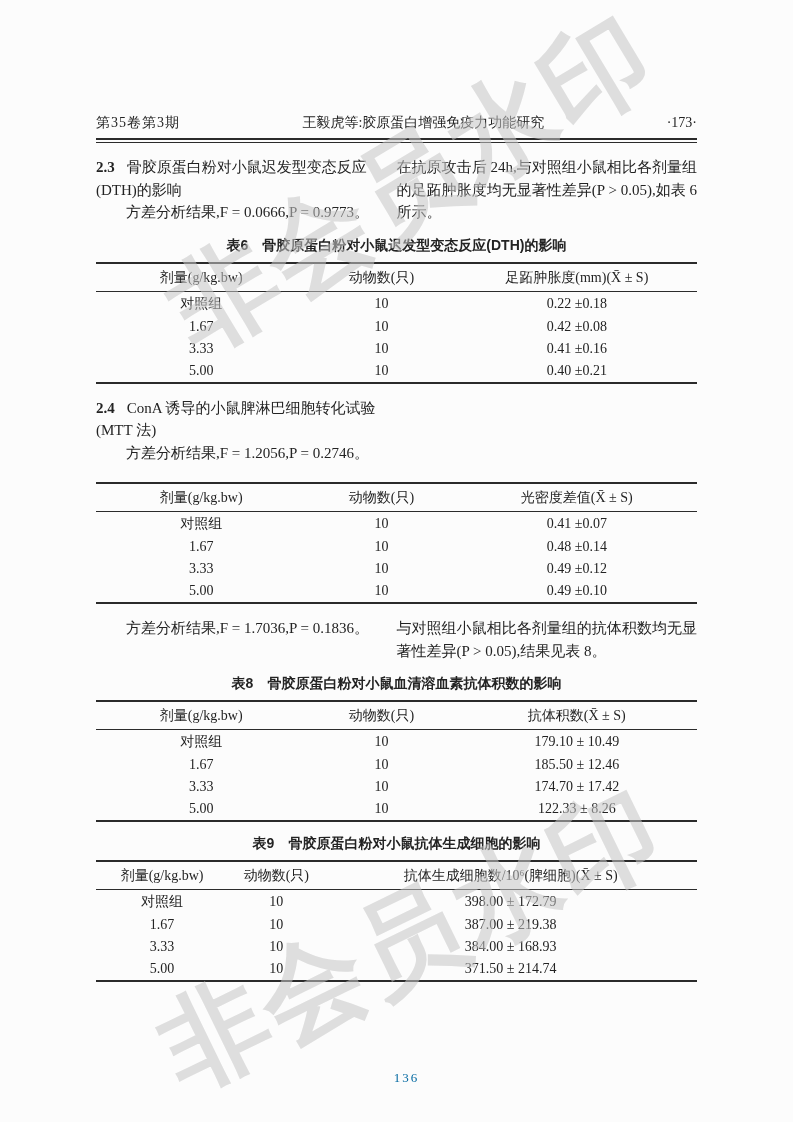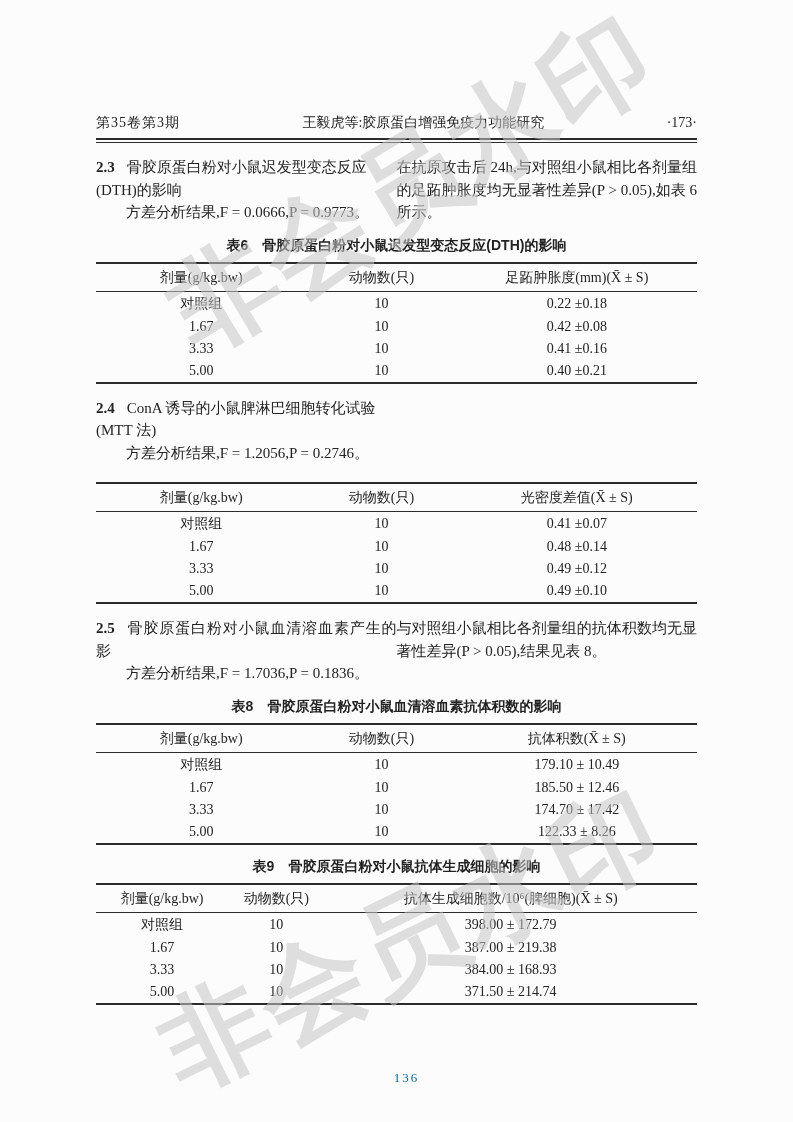--- a/index.html
+++ b/index.html
@@ -220,23 +220,20 @@
         <tr>
           <td>5.00</td>
           <td>10</td>
           <td>0.49 ±0.10</td>
         </tr>
       </tbody>
     </table>
 
     <div class="twocol">
       <div class="col">
-        <div class="sec-title">
-          <span class="sec-no">2.5</span><span>骨胶原蛋白粉对小鼠血清溶血素产生的影</span>
-        </div>
         <div class="stats">方差分析结果,F = 1.7036,P = 0.1836。</div>
       </div>
       <div class="col">
         <p class="para">与对照组小鼠相比各剂量组的抗体积数均无显著性差异(P &gt; 0.05),结果见表 8。</p>
       </div>
     </div>
 
     <div class="tbl-caption">
       <span class="cap-label">表8</span><span>骨胶原蛋白粉对小鼠血清溶血素抗体积数的影响</span>
     </div>

